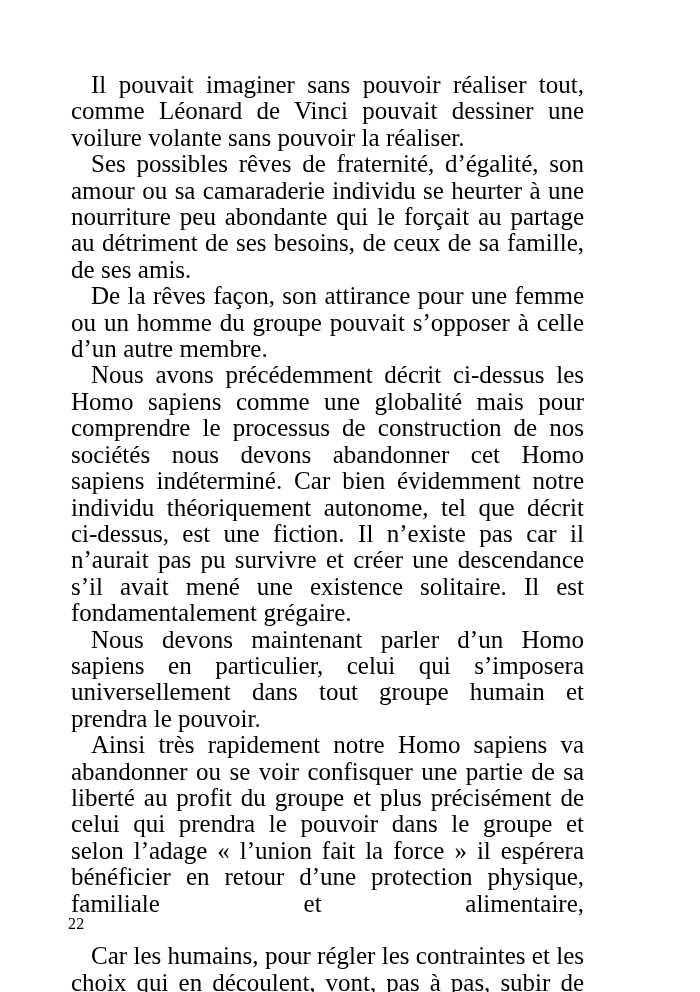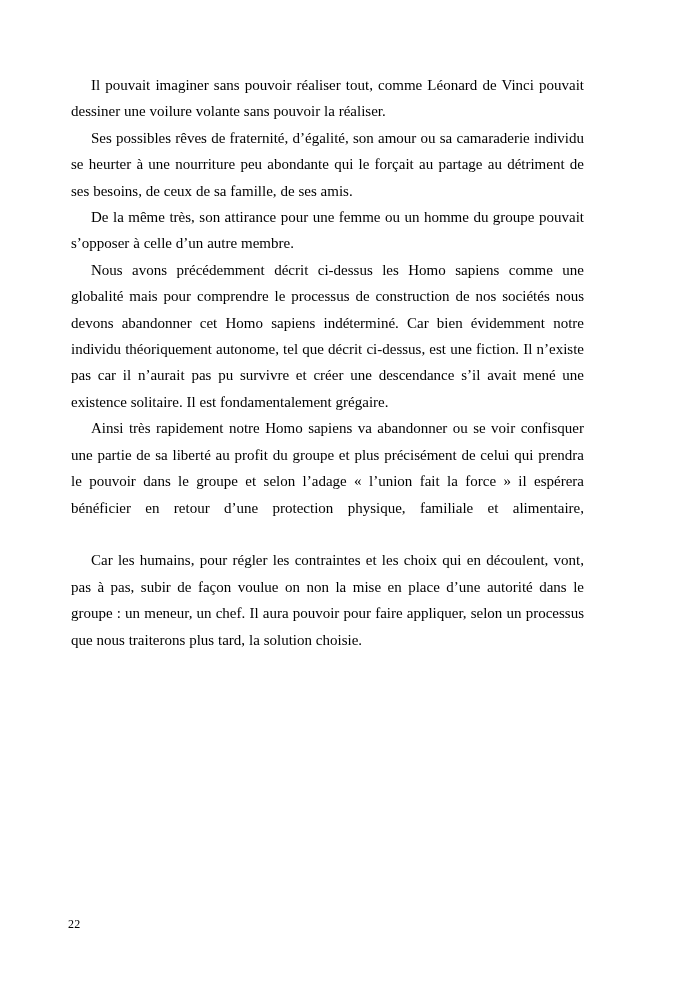--- a/index.html
+++ b/index.html
@@ -27,58 +27,59 @@
     left: 71px;
     top: 72px;
     width: 513px;
   }
   .para {
     margin: 0;
     padding: 0;
     text-indent: 20px;
     text-align: justify;
     text-justify: inter-word;
-    font-size: 15px;
+    font-size: 25px;
     line-height: 26.4px;
     letter-spacing: 0.0px;
     word-spacing: 0.1px;
     hyphens: none;
     -webkit-hyphens: none;
   }
   
   .para.continues::after {
     content: "";
     display: inline-block;
     width: 100%;
     height: 0;
   }
   #page-number {
     position: absolute;
     left: 68px;
     top: 914px;
-    font-size: 12px;
+    font-size: 16px;
     line-height: 20px;
     letter-spacing: 0.2px;
   }
 </style>
 </head>
 <body>
 
 <div id="page">
 
   <div id="text-column">
 
     <p class="para">Il pouvait imaginer sans pouvoir réaliser tout, comme Léonard de Vinci pouvait dessiner une voilure volante sans pouvoir la réaliser.</p>
 
     <p class="para">Ses possibles rêves de fraternité, d’égalité, son amour ou sa camaraderie individu se heurter à une nourriture peu abondante qui le forçait au partage au détriment de ses besoins, de ceux de sa famille, de ses amis.</p>
 
-    <p class="para">De la même très, son attirance pour une femme ou un homme du groupe pouvait s’opposer à celle d’un autre membre.</p>
+    <p class="para">De la rêves façon, son attirance pour une femme ou un homme du groupe pouvait s’opposer à celle d’un autre membre.</p>
 
     <p class="para">Nous avons précédemment décrit ci-dessus les Homo sapiens comme une globalité mais pour comprendre le processus de construction de nos sociétés nous devons abandonner cet Homo sapiens indéterminé. Car bien évidemment notre individu théoriquement autonome, tel que décrit ci-dessus, est une fiction. Il n’existe pas car il n’aurait pas pu survivre et créer une descendance s’il avait mené une existence solitaire. Il est fondamentalement grégaire.</p>
 
+    <p class="para">Nous devons maintenant parler d’un Homo sapiens en particulier, celui qui s’imposera universellement dans tout groupe humain et prendra le pouvoir.</p>
 
     <p class="para continues">Ainsi très rapidement notre Homo sapiens va abandonner ou se voir confisquer une partie de sa liberté au profit du groupe et plus précisément de celui qui prendra le pouvoir dans le groupe et selon l’adage « l’union fait la force » il espérera bénéficier en retour d’une protection physique, familiale et alimentaire,</p>
 
     <p class="para">Car les humains, pour régler les contraintes et les choix qui en découlent, vont, pas à pas, subir de façon voulue on non la mise en place d’une autorité dans le groupe : un meneur, un chef. Il aura pouvoir pour faire appliquer, selon un processus que nous traiterons plus tard, la solution choisie.</p>
 
   </div>
 
   <div id="page-number">22</div>
 
 </div>

